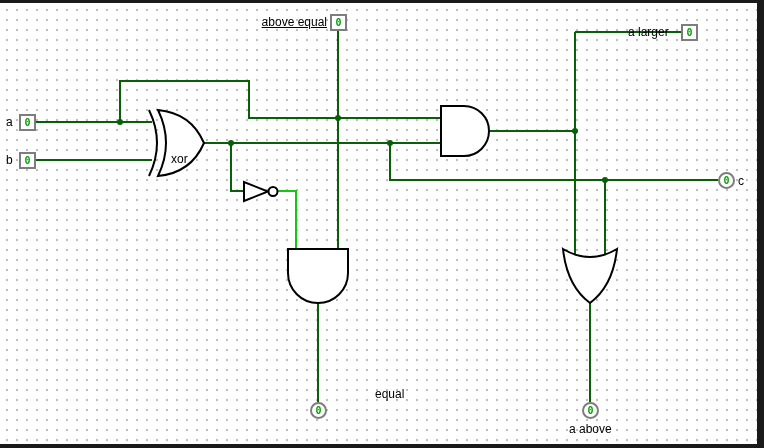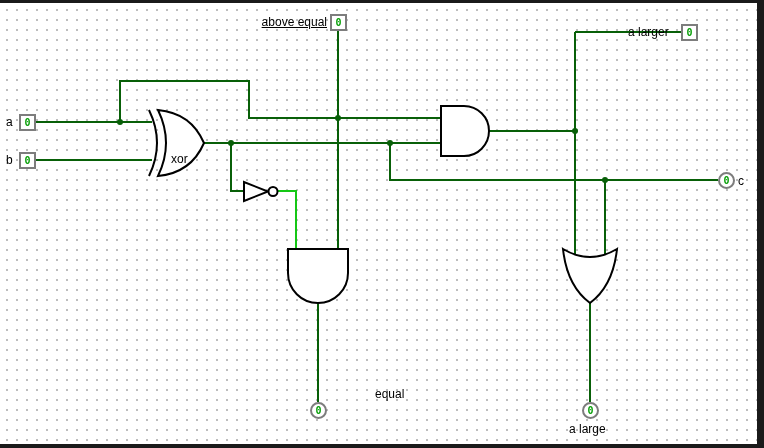--- a/index.html
+++ b/index.html
@@ -85,15 +85,15 @@
   <div class="lbl" style="left:628px;top:22px;width:50px;">a larger</div>
   <div class="pin" style="left:681px;top:21px;">0</div>
 
   <div class="pin round" style="left:718px;top:169px;">0</div>
   <div class="lbl" style="left:738px;top:171px;">c</div>
 
   <div class="pin round" style="left:310px;top:399px;">0</div>
   <div class="lbl" style="left:331px;top:384px;margin-left:44px;">equal</div>
 
   <div class="pin round" style="left:582px;top:399px;">0</div>
-  <div class="lbl" style="left:569px;top:419px;">a large</div>
+  <div class="lbl" style="left:569px;top:419px;">a above</div>
 
 </div>
 
 </body></html>

